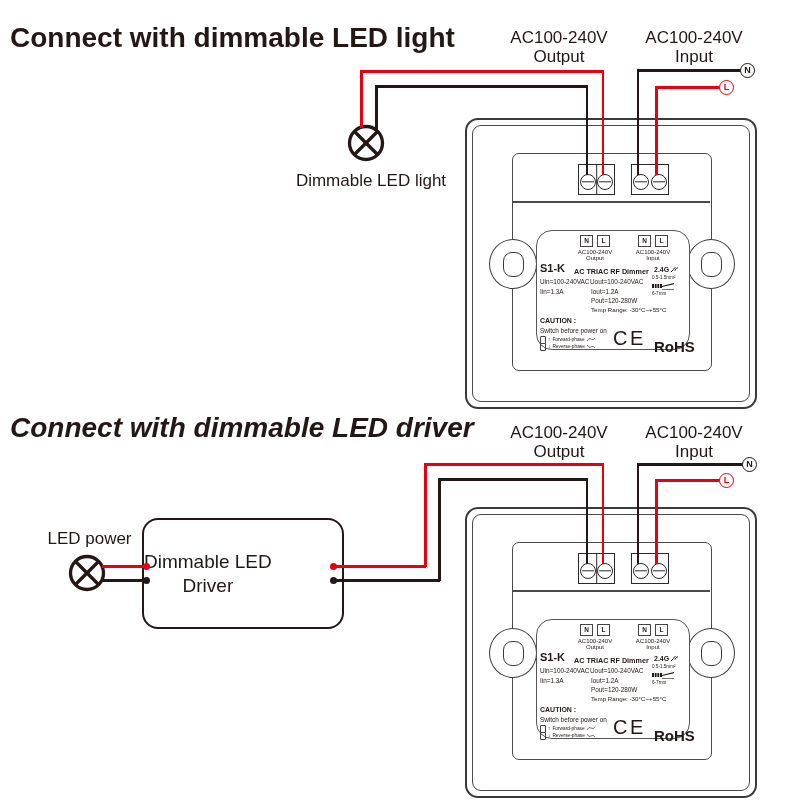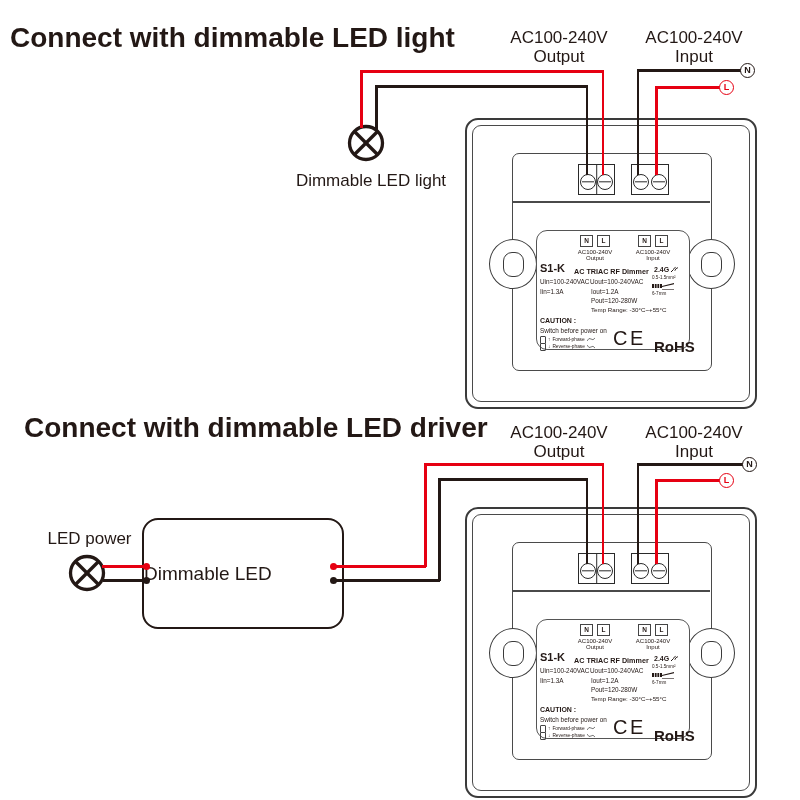--- a/index.html
+++ b/index.html
@@ -39,21 +39,21 @@
   .screwhole.left{left:22px;} .screwhole.right{left:220px;}
   .screwhole .slot{width:19px;height:23px;border:1.5px solid #3a3a3a;border-radius:9px;}
   .tblock{position:absolute;top:44px;height:31px;border:1.6px solid #2a2a2a;background:#fff;z-index:3;box-sizing:border-box;}
   .tblock.out{left:111px;width:37px;}
   .tblock.out::after{content:"";position:absolute;left:50%;top:0;bottom:0;width:1.6px;background:#2a2a2a;transform:translateX(-50%);}
   .tblock.in{left:164px;width:38px;}
   .tscrew{position:absolute;top:8.5px;width:14px;height:14px;border:1.6px solid #2a2a2a;border-radius:50%;background:#fff;z-index:6;}
   .tscrew::after{content:"";position:absolute;left:1px;right:1px;top:50%;height:1.4px;background:#2a2a2a;transform:translateY(-50%);}
   
   .sticker{position:absolute;left:69px;top:110px;width:152px;height:118px;border:1px solid #555;
-           border-radius:11px;background:#fff;z-index:4;font-size:6.4px;color:#231815;}
+           border-radius:16px;background:#fff;z-index:4;font-size:6.4px;color:#231815;}
   .sticker *{white-space:nowrap;}
   .tg{position:absolute;top:4px;width:64px;text-align:center;}
   .tg-boxes{display:flex;justify-content:center;gap:4px;}
   .nl{display:inline-block;width:11px;height:10px;border:1px solid #444;font-size:6.5px;font-weight:bold;line-height:10px;text-align:center;}
   .tg-l1{margin-top:2px;font-size:6px;} .tg-l2{font-size:6px;}
   .model{position:absolute;left:3px;top:31px;font-size:11px;font-weight:bold;}
   .product{position:absolute;left:37px;top:36px;font-size:7.2px;font-weight:bold;}
   .rf{position:absolute;left:117px;top:34px;font-size:7px;font-weight:bold;display:flex;align-items:flex-end;gap:1px;}
   .spec{position:absolute;font-size:6.4px;}
   .sp-uin{left:3px;top:47px;} .sp-iin{left:3px;top:56.5px;}
@@ -187,41 +187,42 @@
         <svg width="8" height="5" viewBox="0 0 8 5">
           <path d="M0 1 Q2 5 4 3 T8 4" stroke="#555" stroke-width="0.8" fill="none"></path>
         </svg>
       </div>
       <div class="ce">CE</div>
       <div class="rohs">RoHS</div>
     </div>
   </div>
 </div>
 
-  <div class="heading" style="left:24px;top:412px;">Connect with dimmable LED driver</div>
+  <div class="heading" style="left:10px;top:412px;font-style:italic;">Connect with dimmable LED driver</div>
 
   <div class="pairlabel" style="left:489px;top:423px;">
     <div>AC100-240V</div>
     <div>Output</div>
   </div>
   <div class="pairlabel" style="left:624px;top:423px;">
     <div>AC100-240V</div>
     <div>Input</div>
   </div>
 
   <div class="caption" style="left:47px;top:529px;width:85px;">LED power</div>
   <svg class="lamp" style="left:65px;top:551px;" width="44" height="44" viewBox="0 0 44 44">
     <circle cx="22" cy="22" r="16.5" fill="#fff" stroke="#231815" stroke-width="3.3"></circle>
     <line x1="10.5" y1="10.5" x2="33.5" y2="33.5" stroke="#231815" stroke-width="3.3"></line>
     <line x1="33.5" y1="10.5" x2="10.5" y2="33.5" stroke="#231815" stroke-width="3.3"></line>
   </svg>
 
   <div class="driver">
     <div class="driver-label">
       <div>Dimmable LED</div>
+      <div>Driver</div>
     </div>
   </div>
 
   <div class="dot red" style="left:142.5px;top:562.5px;"></div>
   <div class="dot blk" style="left:142.5px;top:576.5px;"></div>
   <div class="dot red" style="left:329.5px;top:562.5px;"></div>
   <div class="dot blk" style="left:329.5px;top:576.5px;"></div>
 
   <div class="w live h" style="left:102px;top:565px;width:46px;"></div>
   <div class="w neutral h" style="left:103px;top:579px;width:45px;"></div>

